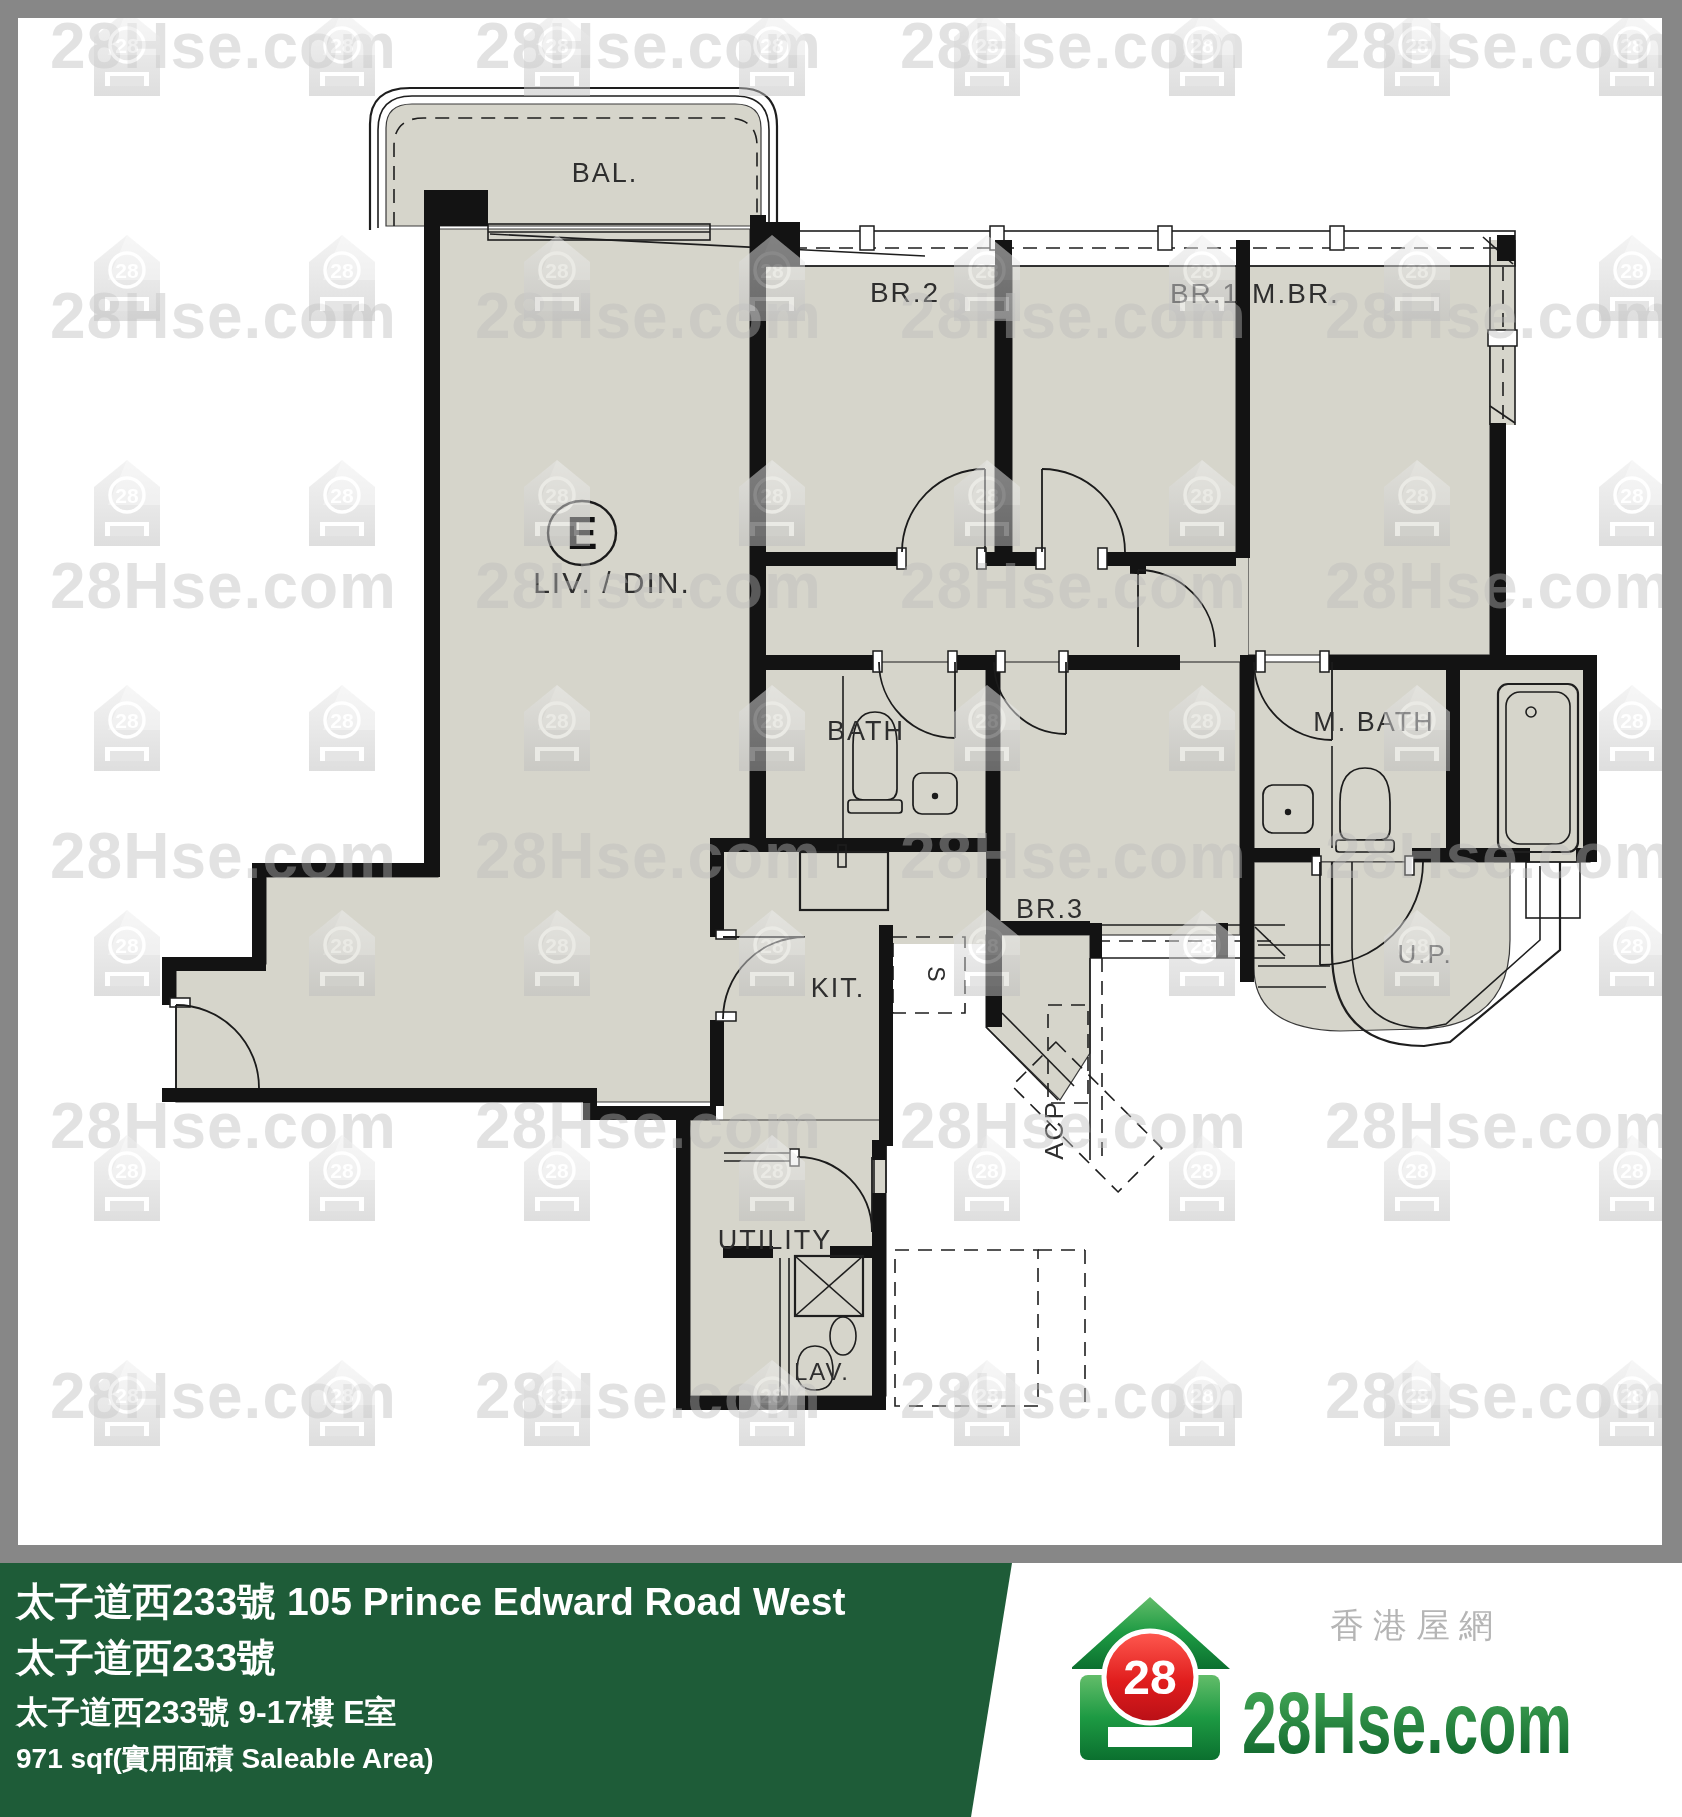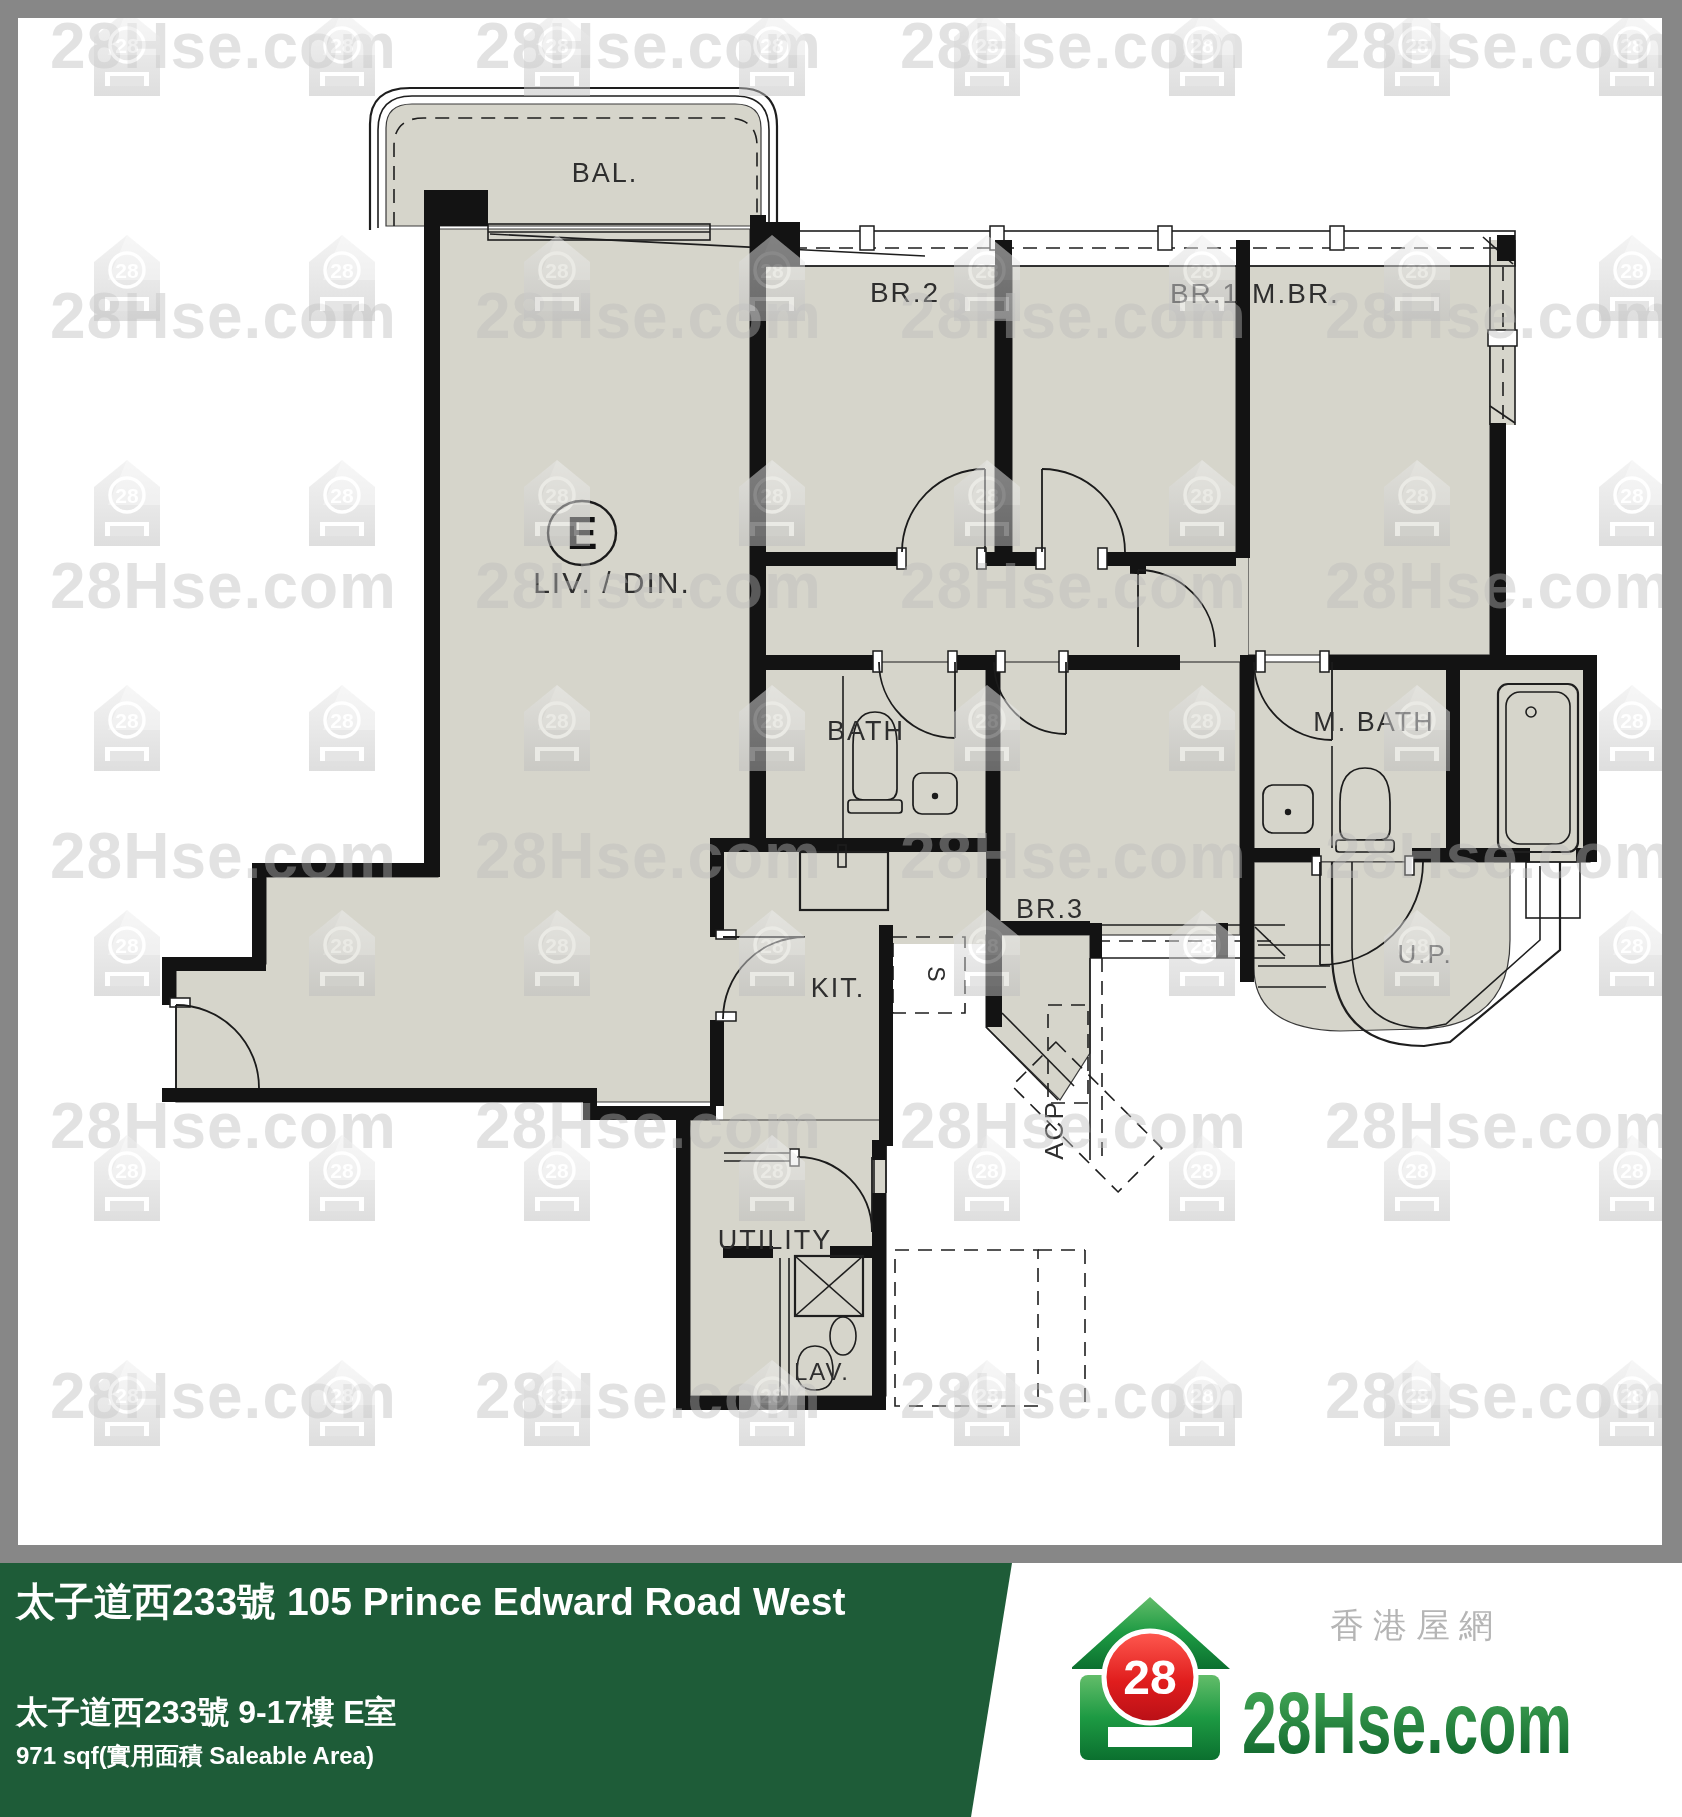--- a/index.html
+++ b/index.html
@@ -20,21 +20,21 @@
   .arc{stroke:#1b1b1b;stroke-width:1.8;fill:none;}
   .jamb{fill:#ffffff;stroke:#1b1b1b;stroke-width:1.5;}
   .fix{stroke:#1b1b1b;stroke-width:1.7;fill:#d6d5cb;}
   .banner{position:absolute;left:0;top:1563px;width:1682px;height:254px;background:#ffffff;z-index:40;}
   .banner-green{position:absolute;left:0;top:0;width:1682px;height:254px;
                 clip-path:polygon(0 0,1012px 0,971px 100%,0 100%);}
   .bl{position:absolute;left:16px;color:#ffffff;font-weight:bold;white-space:nowrap;}
   .bl1{top:12px;font-size:39px;}
   .bl2{top:68px;font-size:39px;}
   .bl3{top:128px;font-size:32px;}
-  .bl4{top:177px;font-size:24px;}
+  .bl4{top:177px;font-size:28px;}
   .logo{position:absolute;left:1072px;top:1595px;z-index:45;}
 </style>
 </head>
 <body>
 
 <div class="screen">
 
   <svg id="plan-svg" width="1682" height="1545" viewBox="0 0 1682 1545">
     <defs>
       <linearGradient id="wmg" x1="0" y1="0" x2="0" y2="1">
@@ -364,20 +364,21 @@
   </svg>
 
   <div class="border b-top"></div>
   <div class="border b-left"></div>
   <div class="border b-right"></div>
   <div class="border b-sep"></div>
 
   <div class="banner">
     <div class="banner-green" id="banner-green" style="background: rgb(30, 92, 56);">
       <div class="bl bl1" style="color: rgb(255, 255, 255);">太子道西233號 105  Prince Edward Road West</div>
+      <div class="bl bl2" style="color: rgb(255, 255, 255);">太子道西233號</div>
       <div class="bl bl3" style="color: rgb(255, 255, 255);">太子道西233號 9-17樓 E室</div>
       <div class="bl bl4" style="color: rgb(255, 255, 255);">971 sqf(實用面積 Saleable Area)</div>
     </div>
   </div>
 
   <div class="logo">
     <svg width="580" height="215" viewBox="0 0 580 215">
       <defs>
         <linearGradient id="hg" x1="0" y1="0" x2="0" y2="1">
           <stop offset="0" stop-color="#63bd6a"></stop>

